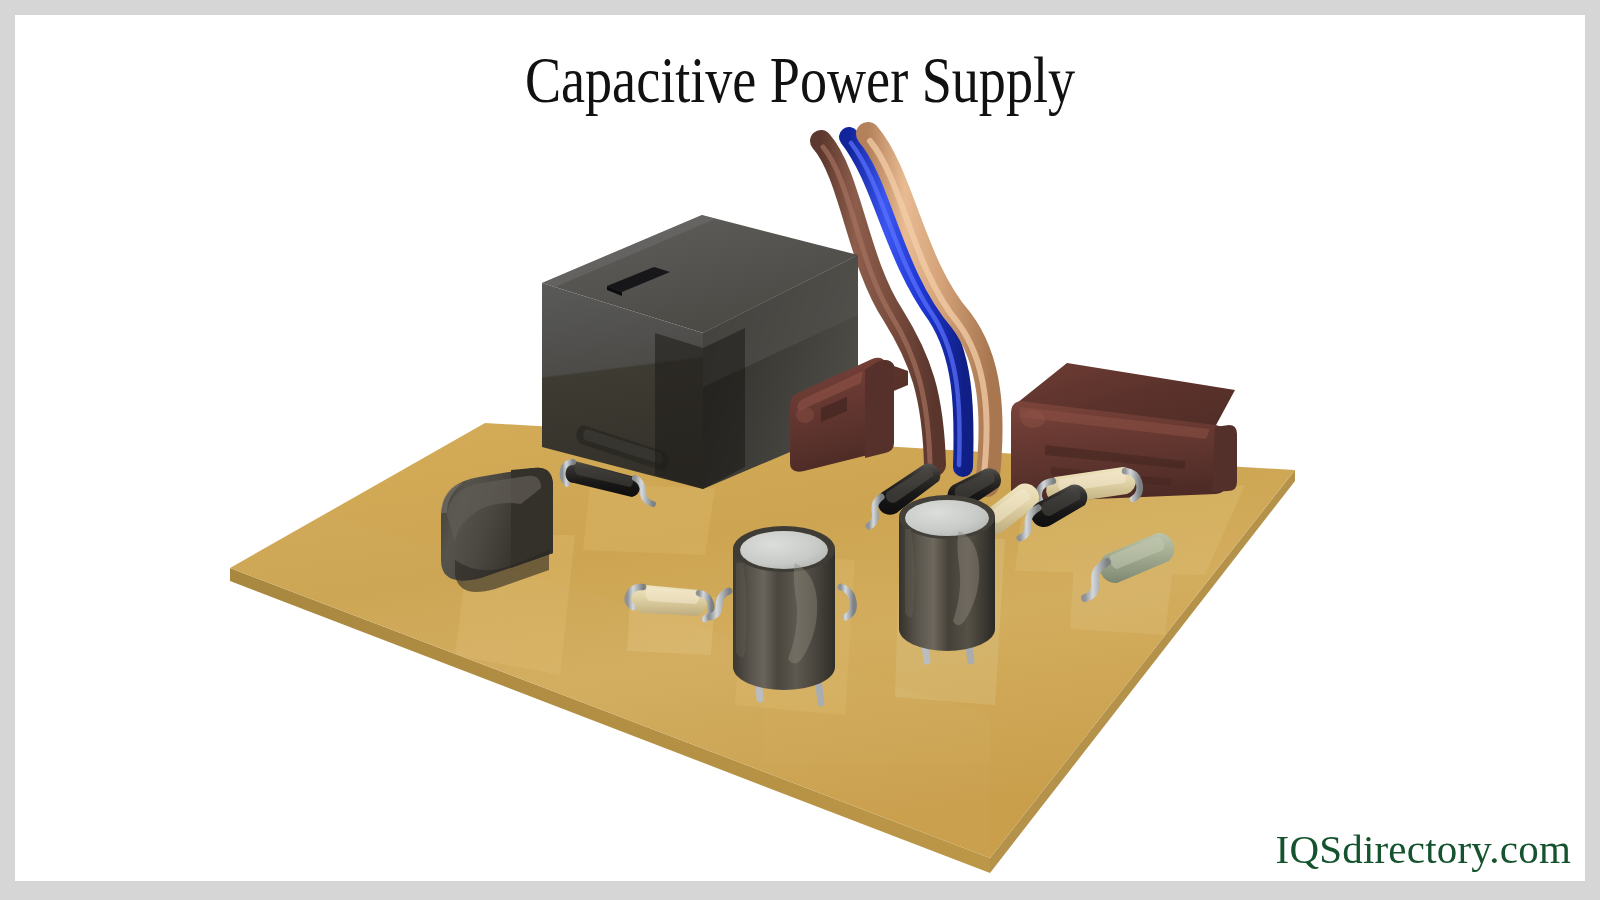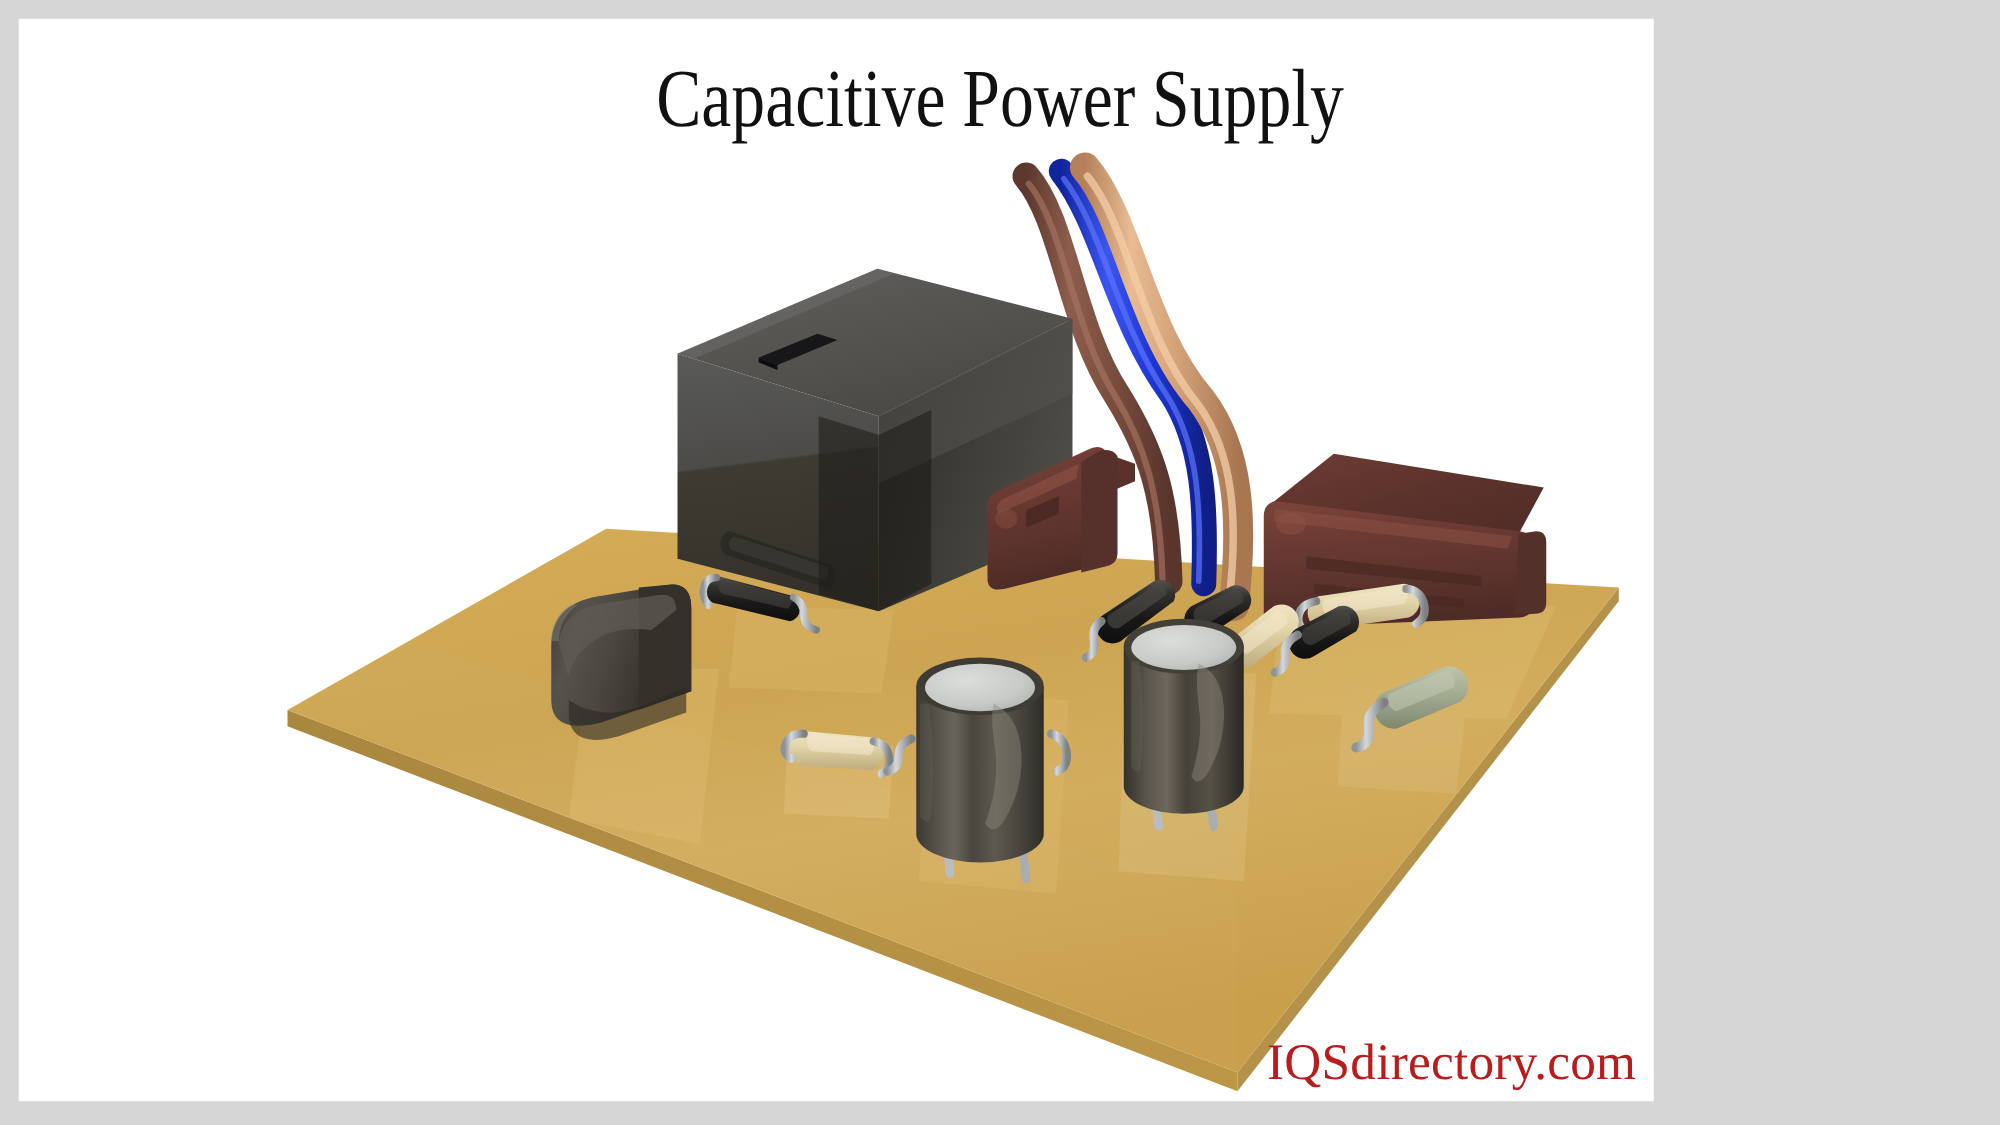--- a/index.html
+++ b/index.html
@@ -14,21 +14,21 @@
   #page {
     position: relative;
     width: 1600px;
     height: 900px;
     background: #d6d6d6;
   }
   #canvas {
     position: absolute;
     left: 15px;
     top: 15px;
-    width: 1308px;
+    width: 1570px;
     height: 866px;
     background: #ffffff;
     overflow: hidden;
   }
   #title {
     position: absolute;
     left: 0;
     top: 28px;
     width: 1570px;
     text-align: center;
@@ -40,21 +40,21 @@
     transform: scaleX(0.82);
     transform-origin: 50% 50%;
     white-space: nowrap;
   }
   #watermark {
     position: absolute;
     right: 14px;
     bottom: 8px;
     font-family: "Liberation Serif", serif;
     font-size: 41px;
-    color: #b91c1c;
+    color: #14532d;
     letter-spacing: 0.2px;
     white-space: nowrap;
   }
 
   
   #scene {
     position: absolute;
     left: 0; top: 0;
     width: 1570px; height: 866px;
   }

